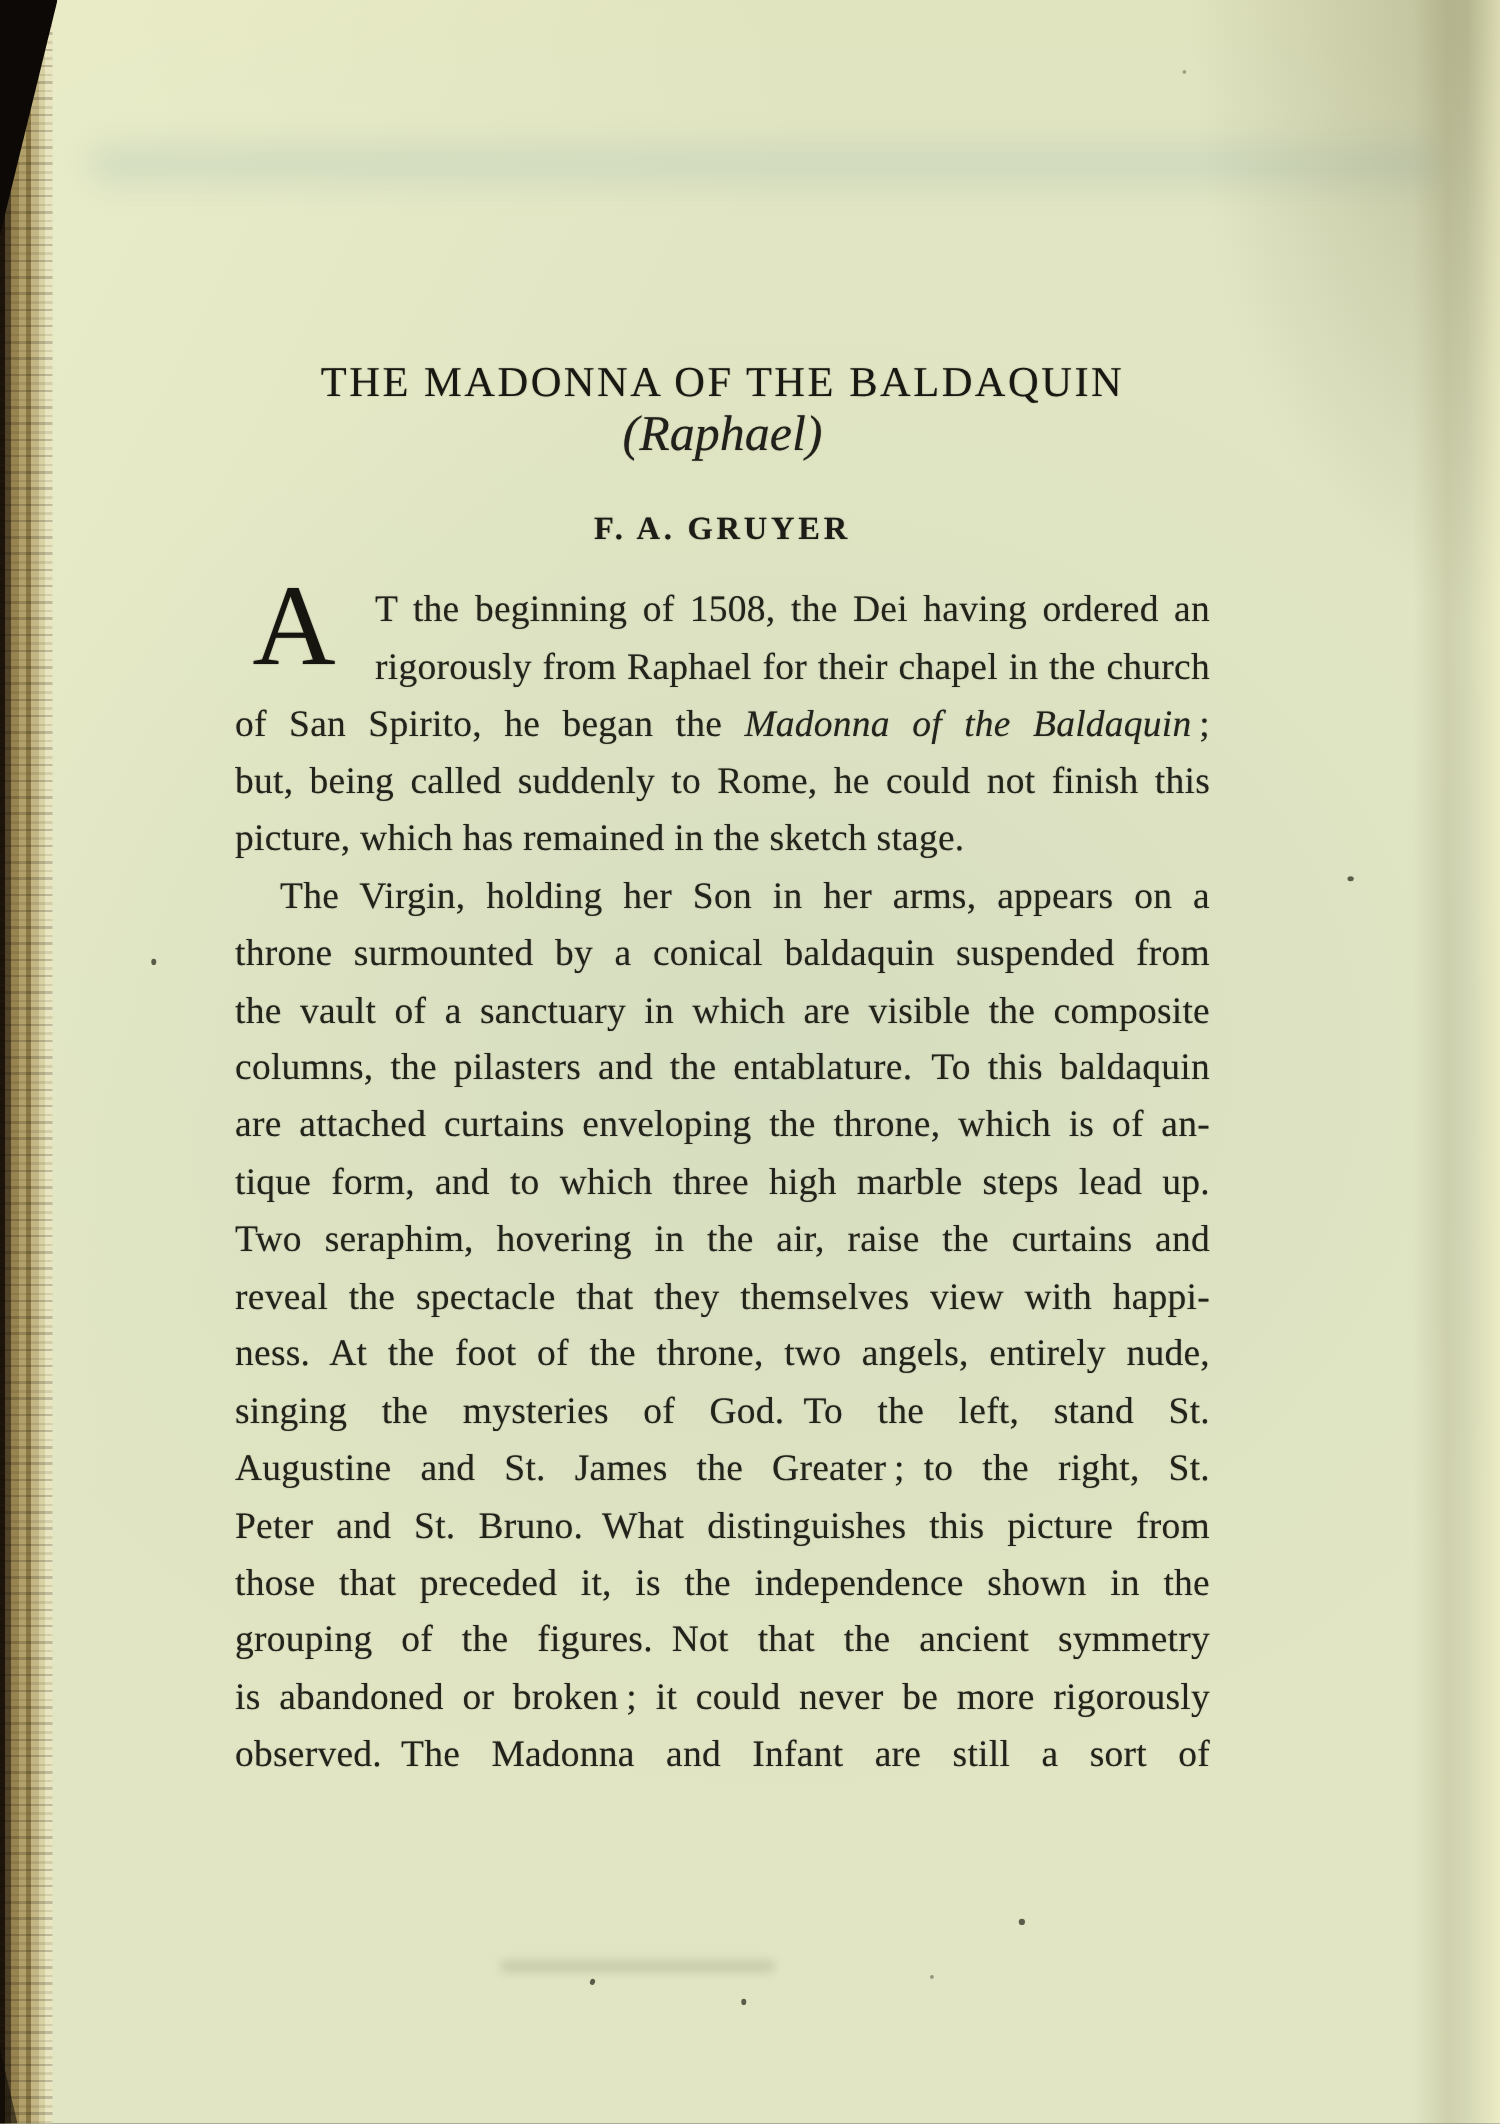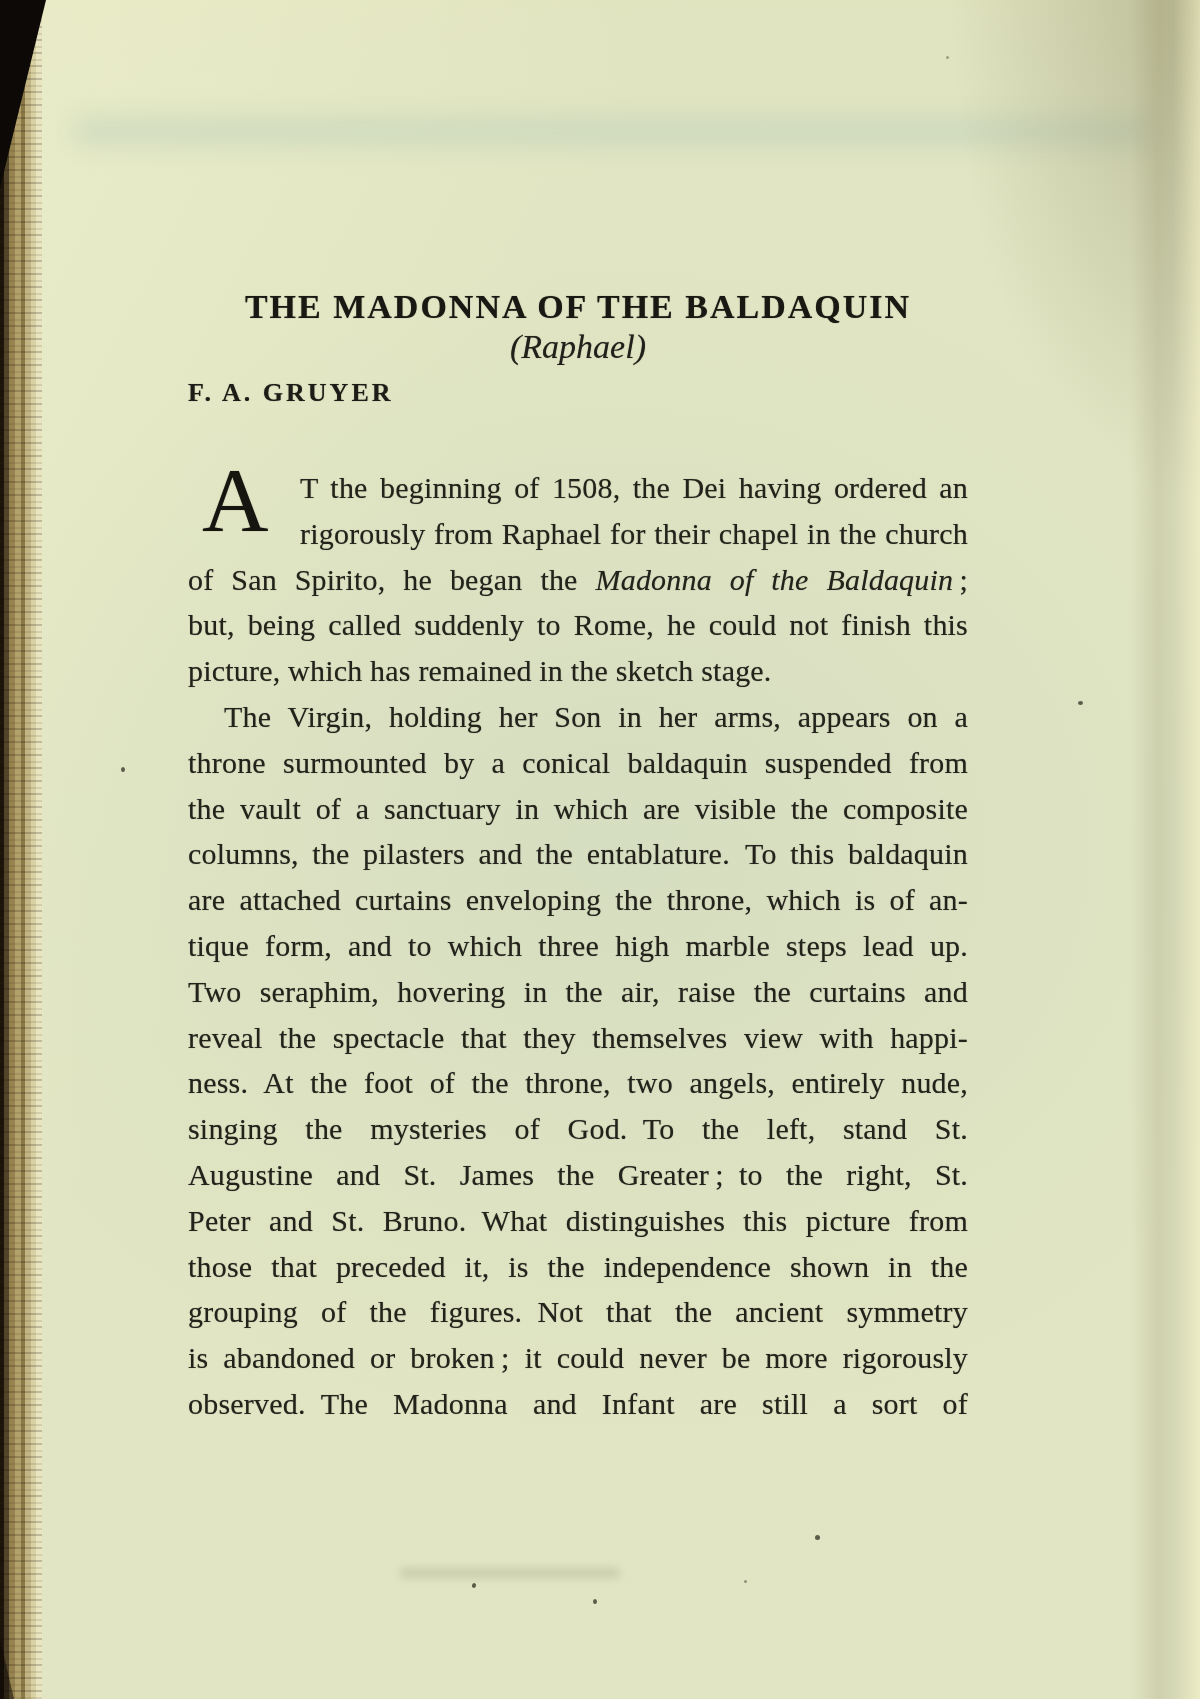--- a/index.html
+++ b/index.html
@@ -42,30 +42,30 @@
     background:radial-gradient(ellipse at 100% 0%, rgba(98,93,54,0.30), rgba(0,0,0,0) 68%);
   }
   
   .ghost-band{
     position:absolute;left:70px;top:114px;width:1080px;height:34px;
     background:rgba(172,196,182,0.30);filter:blur(11px);border-radius:20px;
   }
   
   .title{
     position:absolute;left:188px;top:288px;width:780px;text-align:center;
-    font-weight:bold;font-size:34px;line-height:38px;letter-spacing:2px;color:#191812;
+    font-weight:normal;font-size:34px;line-height:38px;letter-spacing:2px;color:#191812;
     text-shadow:0 0 1px rgba(35,33,24,0.55);
   }
   .subtitle{
     position:absolute;left:188px;top:330px;width:780px;text-align:center;
-    font-style:italic;font-size:34px;line-height:34px;color:#21201a;
+    font-style:italic;font-size:40px;line-height:34px;color:#21201a;
     text-shadow:0 0 1px rgba(35,33,24,0.45);
   }
   .author{
-    position:absolute;left:188px;top:378px;width:780px;
+    position:absolute;left:188px;top:408px;width:780px;text-align:center;
     font-weight:bold;font-size:26px;line-height:30px;letter-spacing:3px;color:#1d1c16;
     text-shadow:0 0 1px rgba(35,33,24,0.5);
   }
   
   .bodycol{
     position:absolute;left:188px;top:465px;width:780px;
     font-size:30px;letter-spacing:0.2px;color:#23221b;
     text-shadow:0 0 1px rgba(40,38,28,0.45);
   }
   .line{

